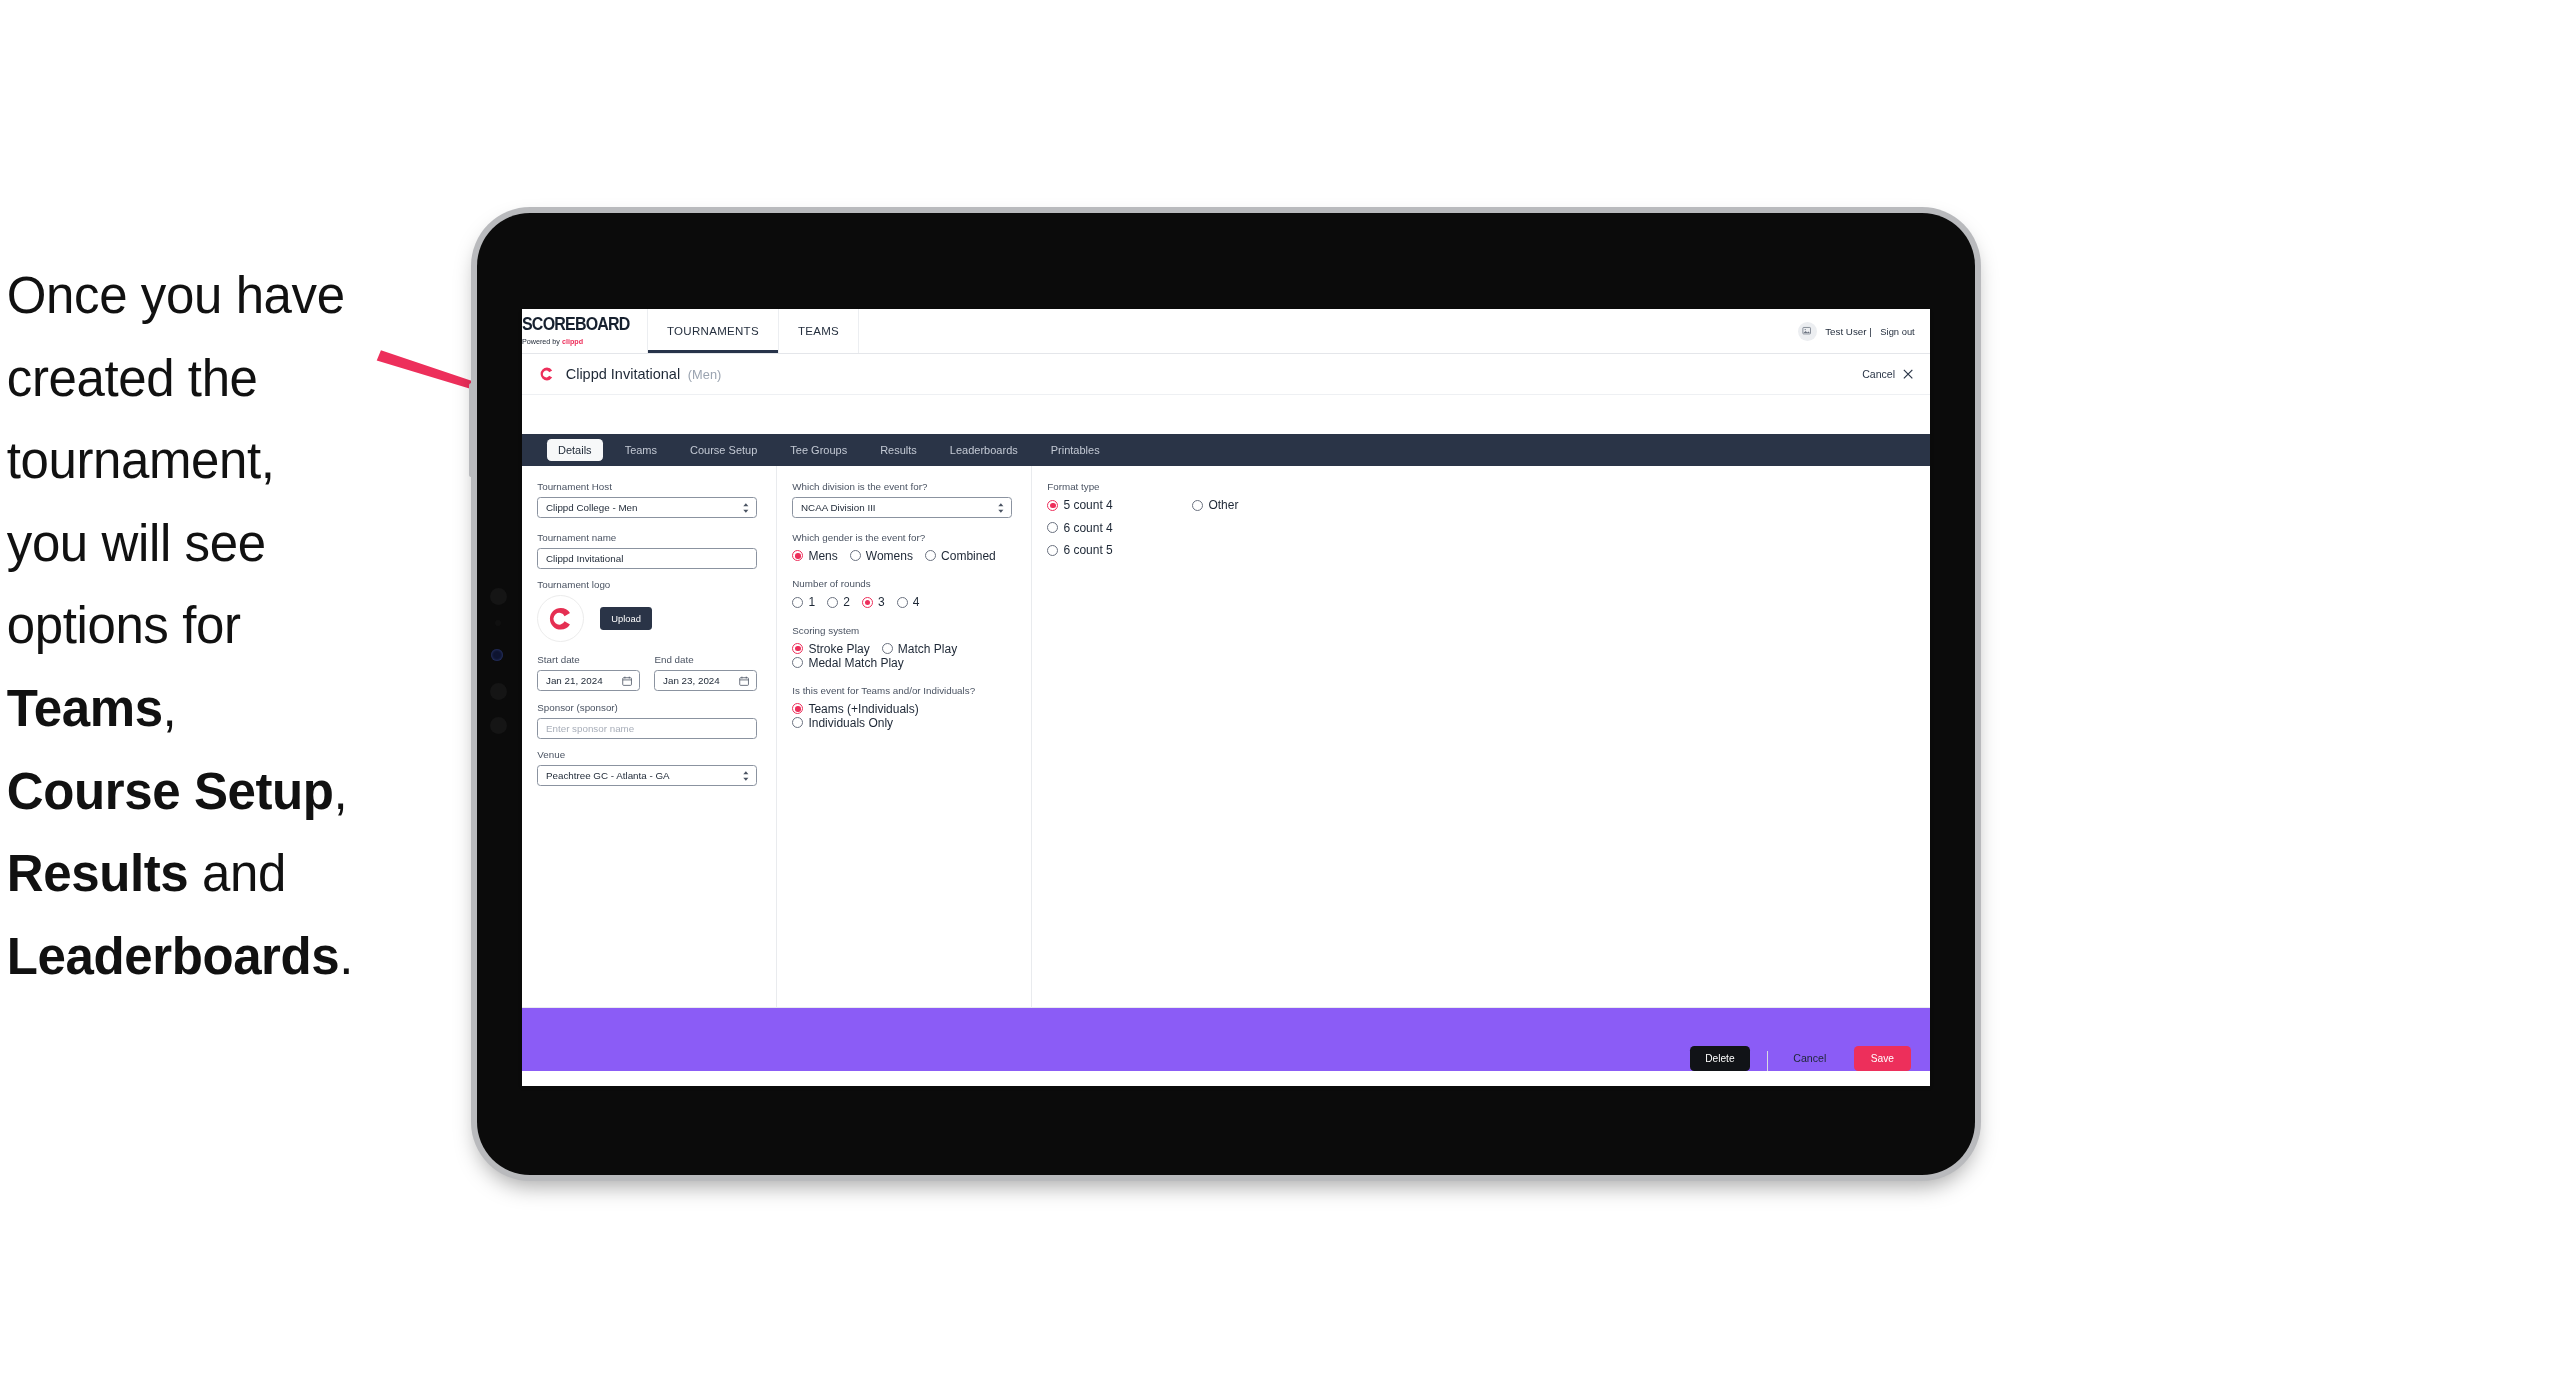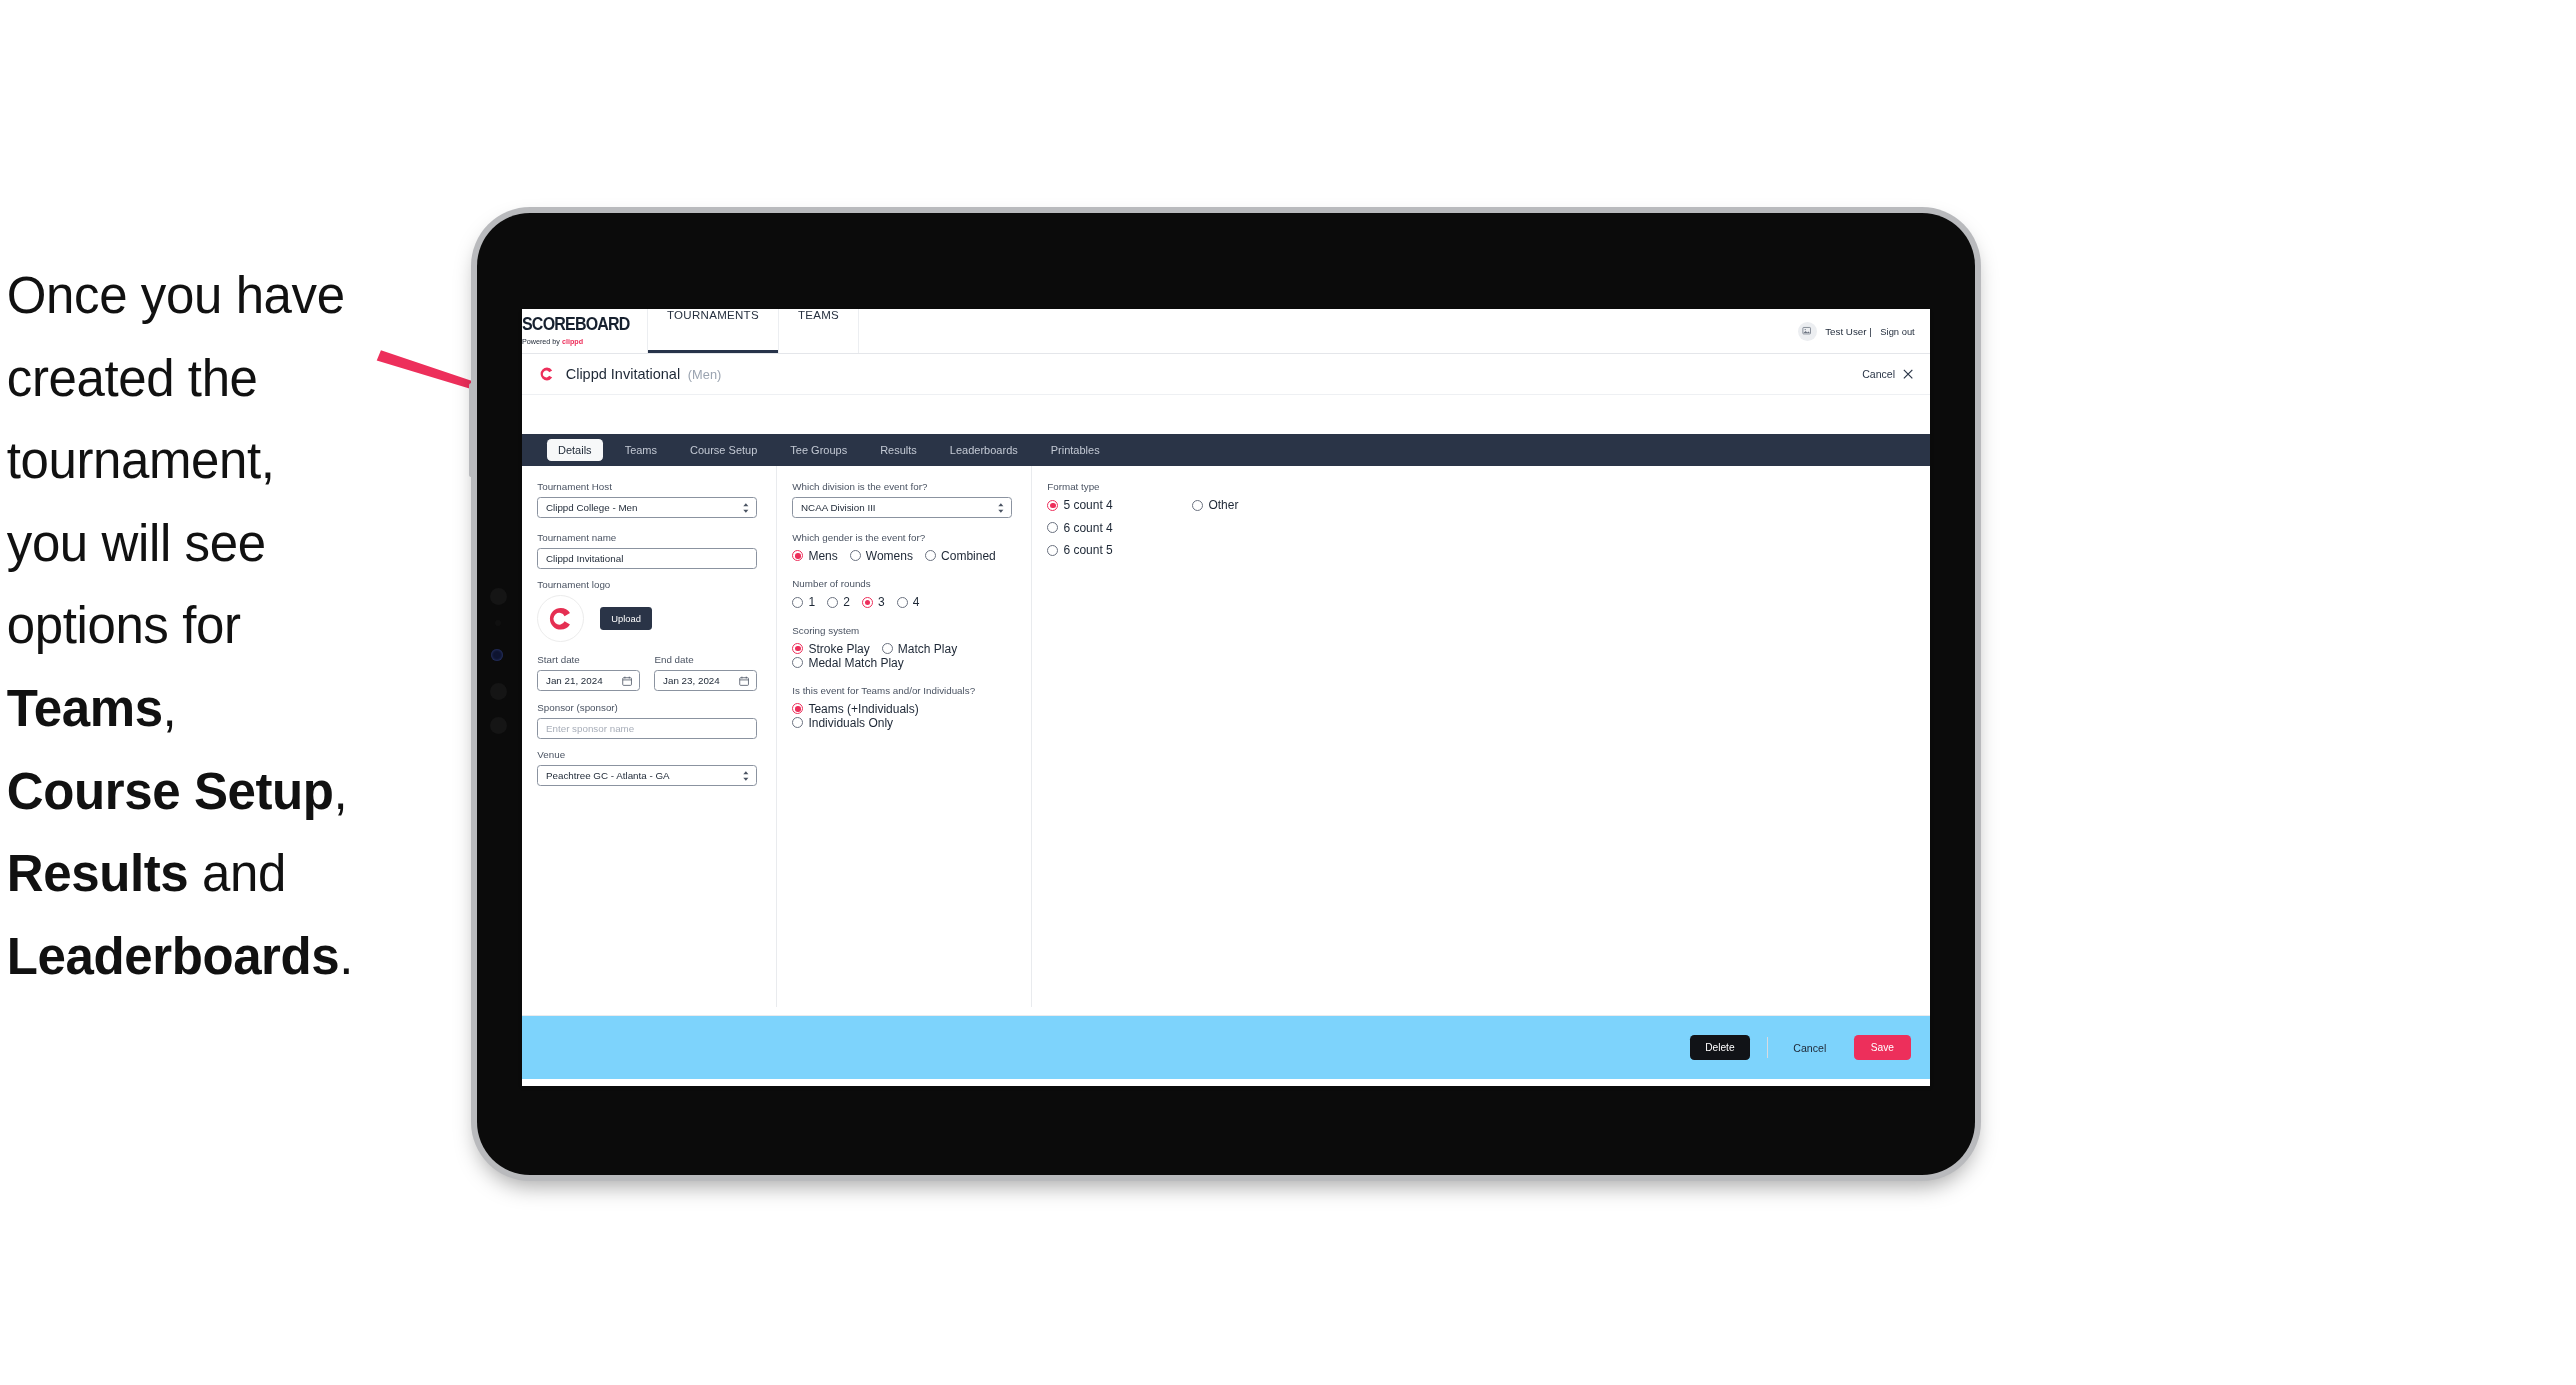--- a/index.html
+++ b/index.html
@@ -49,21 +49,21 @@
     display:flex;align-items:stretch;position:relative;
   }
   #brand{
     width:126px;display:flex;flex-direction:column;justify-content:center;
     box-sizing:border-box;border-right:0.9px solid #eceef1;
   }
   #brand-title{font-size:16px;font-weight:bold;letter-spacing:-0.8px;color:#16202e;line-height:1;font-family:"Liberation Sans",sans-serif;transform:scaleY(1.12);transform-origin:left center;}
   #brand-sub{font-size:7.2px;color:#222b38;margin-top:4.3px;white-space:nowrap;}
   #brand-sub .pink{color:#ED2F5B;font-weight:bold;}
   .topnav-item{
-    display:flex;align-items:flex-start;padding:0 19px;font-size:11.5px;
+    display:flex;align-items:center;padding:12px 19px;font-size:11.5px;
     color:#26303f;letter-spacing:0.3px;border-right:0.9px solid #eceef1;
     position:relative;cursor:pointer;
   }
   .topnav-item.active::after{
     content:"";position:absolute;left:0;right:0;bottom:0;height:2.6px;background:#27334a;
   }
   #topnav-spacer{flex:1;}
   #user-area{display:flex;align-items:center;gap:8.5px;padding-right:15.3px;}
   #avatar{width:19px;height:19px;border-radius:50%;background:#eceef1;display:flex;align-items:center;justify-content:center;}
   #user-name{font-size:9.8px;color:#26303f;}
@@ -130,22 +130,22 @@
   }
   .radio.on{border-color:#ED2F5B;}
   .radio.on::after{content:"";width:5.5px;height:5.5px;border-radius:50%;background:#ED2F5B;}
   .radio-label{font-size:12px;color:#1d2735;white-space:nowrap;}
   .radio-block{display:flex;flex-direction:column;gap:8.5px;}
   #format-cols{display:flex;gap:0;}
   #format-col-a{width:145px;}
 
   
   #footer{
-    height:63px;background:#7dd3fc;border-top:0.9px solid #e9ebee;
-    display:flex;align-items:center;justify-content:flex-end;padding-right:19px;gap:0;margin-top:8px;
+    height:63px;background:#8b5cf6;border-top:0.9px solid #e9ebee;
+    display:flex;align-items:flex-end;justify-content:flex-end;padding-right:19px;gap:0;
   }
   #btn-delete{background:#111317;color:#fff;font-size:10.2px;padding:6.8px 15.3px;border-radius:4.3px;cursor:pointer;}
   #foot-div{width:0.9px;height:20.4px;background:#d8dbe0;margin:0 17px;}
   #btn-cancel{font-size:10.6px;color:#1d2735;cursor:pointer;padding:6.8px 8.5px;}
   #btn-save{background:#ED2F5B;color:#fff;font-size:10.2px;padding:6.8px 17px;border-radius:4.3px;margin-left:19px;cursor:pointer;}
 </style>
 </head>
 <body>
 
 <div id="annotation">

